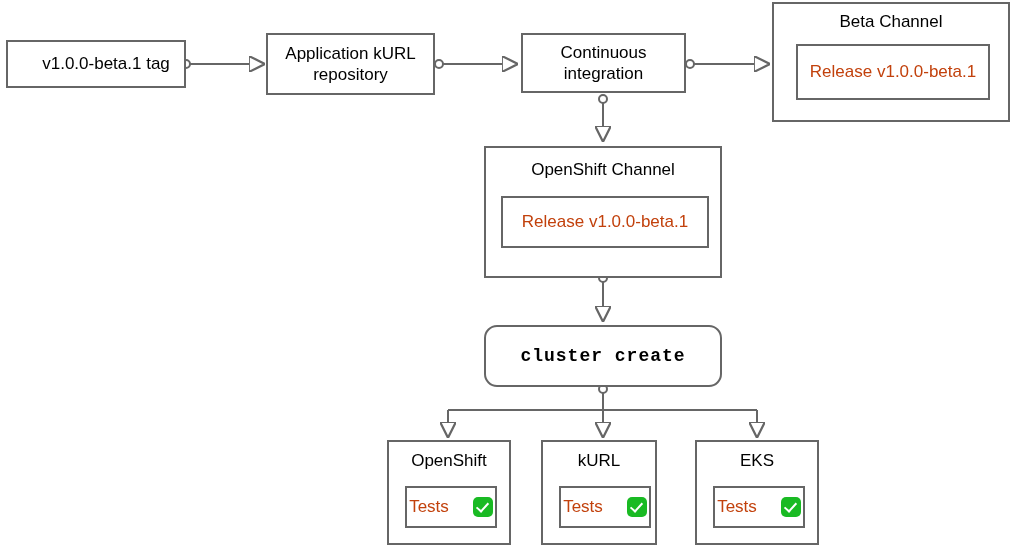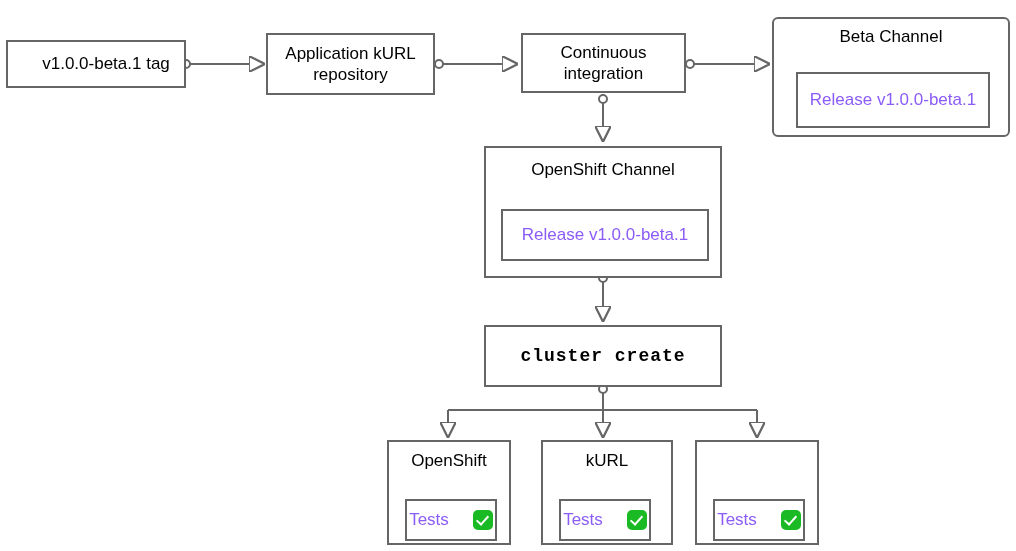--- a/index.html
+++ b/index.html
@@ -58,23 +58,22 @@
   }
   .inner-node {
     position: absolute;
     box-sizing: border-box;
     border: 2px solid #666666;
     background: #ffffff;
     display: flex;
     align-items: center;
     justify-content: center;
     text-align: center;
-    color: #8b5cf6;
+    color: #c2410c;
     font-size: 17px;
-    margin-top: 13px;
   }
   .tests-row {
     display: flex;
     align-items: center;
     justify-content: center;
     gap: 24px;
     white-space: nowrap;
   }
   .check-badge {
     display: inline-block;
@@ -149,59 +148,60 @@
   </div>
 
   <div class="node" style="left:266px; top:33px; width:169px; height:62px;">
     <span>Application kURL repository</span>
   </div>
 
   <div class="node" style="left:521px; top:33px; width:165px; height:60px;">
     <span>Continuous integration</span>
   </div>
 
-  <div class="group" style="left:772px; top:17px; width:238px; height:120px;border-radius:6px;">
+  <div class="group" style="left:772px; top:2px; width:238px; height:120px;">
     <div class="group-title" style="top:8px;">Beta Channel</div>
     <div class="inner-node" style="left:22px; top:40px; width:194px; height:56px;">
       <span>Release v1.0.0-beta.1</span>
     </div>
   </div>
 
   <div class="group" style="left:484px; top:146px; width:238px; height:132px;">
     <div class="group-title" style="top:12px;">OpenShift Channel</div>
     <div class="inner-node" style="left:15px; top:48px; width:208px; height:52px;">
       <span>Release v1.0.0-beta.1</span>
     </div>
   </div>
 
-  <div class="node mono" style="left:484px; top:325px; width:238px; height:62px;">
+  <div class="node mono" style="left:484px; top:325px; width:238px; height:62px;border-radius:13px;">
     <span>cluster create</span>
   </div>
 
   <div class="group" style="left:387px; top:440px; width:124px; height:105px;">
     <div class="group-title" style="top:9px;">OpenShift</div>
     <div class="inner-node" style="left:16px; top:44px; width:92px; height:42px;">
       <span class="tests-row">
         <span>Tests</span>
         <span class="check-badge"></span>
       </span>
     </div>
   </div>
 
-  <div class="group" style="left:541px; top:440px; width:132px; height:105px;">
+  <div class="group" style="left:541px; top:440px; width:116px; height:105px;">
     <div class="group-title" style="top:9px;">kURL</div>
     <div class="inner-node" style="left:16px; top:44px; width:92px; height:42px;">
       <span class="tests-row">
         <span>Tests</span>
         <span class="check-badge"></span>
       </span>
     </div>
   </div>
 
   <div class="group" style="left:695px; top:440px; width:124px; height:105px;">
+    <div class="group-title" style="top:9px;">EKS</div>
     <div class="inner-node" style="left:16px; top:44px; width:92px; height:42px;">
       <span class="tests-row">
         <span>Tests</span>
         <span class="check-badge"></span>
       </span>
     </div>
   </div>
 
 </div>
 

